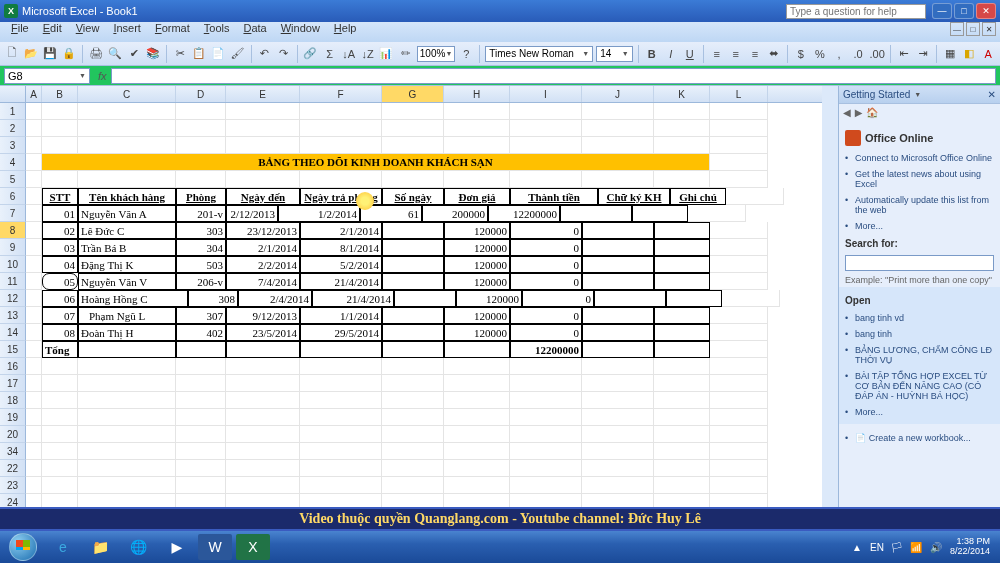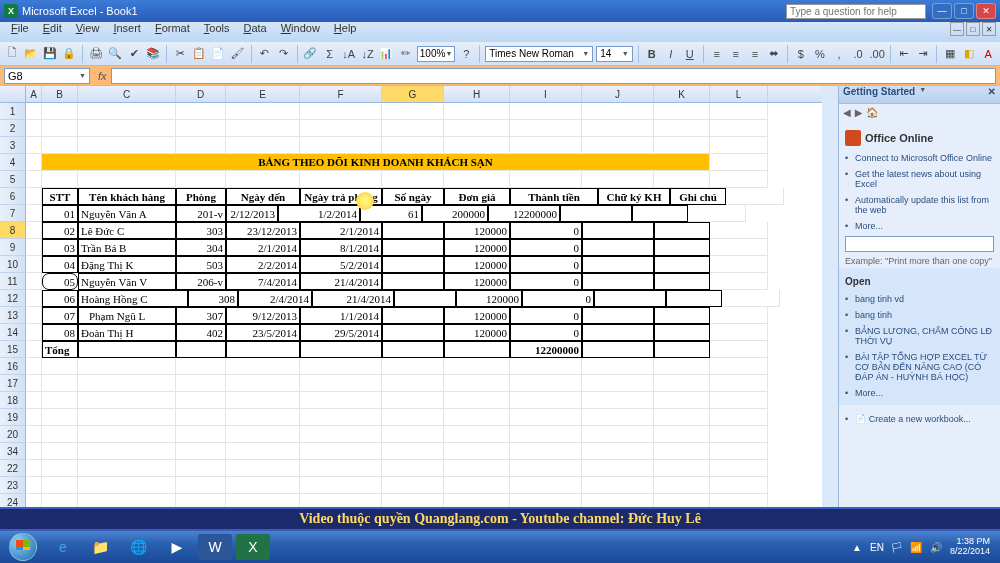--- a/index.html
+++ b/index.html
@@ -23,21 +23,21 @@
 
 .toolbar { height: 24px; background: linear-gradient(#e6eefb,#cfe0f6); border-bottom:1px solid #a8c0e0; display:flex; align-items:center; padding: 0 4px; gap:3px; font-size:10px; }
 .tb-sep { width:1px; height:18px; background:#a8c0e0; margin:0 2px; }
 .tb-btn { width:18px; height:18px; display:flex; align-items:center; justify-content:center; cursor:pointer; border-radius:2px; font-size:11px; color:#444; }
 .zoom-box { width:42px; height:16px; border:1px solid #7a9ac7; background:#fff; font-size:10px; padding:0 2px; display:flex;align-items:center;justify-content:space-between; }
 .font-box { width:120px; height:16px; border:1px solid #7a9ac7; background:#fff; font-size:10px; padding:0 3px; display:flex;align-items:center;justify-content:space-between; }
 .size-box { width:40px; height:16px; border:1px solid #7a9ac7; background:#fff; font-size:10px; padding:0 3px; display:flex;align-items:center;justify-content:space-between; }
 .down-arrow { font-size:7px; color:#555; }
 
 
-.formula-row { height: 20px; background:#fdba74; display:flex; align-items:center; border-bottom:1px solid #a8c0e0; font-size:11px; }
+.formula-row { height: 20px; background:#22c55e; display:flex; align-items:center; border-bottom:1px solid #a8c0e0; font-size:11px; }
 .name-box { width:86px; height:16px; border:1px solid #7a9ac7; background:#fff; margin:0 4px; padding:0 3px; display:flex; align-items:center; justify-content:space-between; }
 .fx-label { font-style:italic; color:#555; padding:0 4px; }
 .formula-bar { flex:1; height:16px; border:1px solid #7a9ac7; background:#fff; margin-right:4px; }
 
 
 .main { display:flex; height: 445px; background:#fff; }
 
 
 .grid-wrap { flex:1; display:flex; flex-direction:column; position:relative; overflow:hidden; }
 .col-headers { display:flex; height:17px; background:linear-gradient(#e9f1fb,#d2e1f5); border-bottom:1px solid #9cb8db; font-size:10px; }
@@ -46,28 +46,28 @@
 .col-h.active { background:#ffd966; }
 .grid-body { flex:1; overflow:auto; position:relative; background:#fff; }
 .grid-row { display:flex; height:17px; }
 .row-h { width:26px; min-width:26px; background:linear-gradient(90deg,#e9f1fb,#d2e1f5); border-right:1px solid #9cb8db; border-bottom:1px solid #c3d4ea; display:flex; align-items:center; justify-content:center; font-size:10px; color:#333; cursor:pointer; }
 .row-h.active { background:#ffd966; }
 .cell { border-right:1px solid #e4e4e4; border-bottom:1px solid #e4e4e4; font-size:11px; font-family:"Times New Roman",serif; padding:0 2px; display:flex; align-items:center; overflow:hidden; white-space:nowrap; }
 .cell.selected { outline:2px solid #000; outline-offset:-1px; z-index:2; }
 
 
 .title-cell { background:#ffc000; font-weight:bold; justify-content:center; }
-.hdr-cell { background:#fff; font-weight:bold; border:1px solid #000 !important; justify-content:center; }
+.hdr-cell { background:#fff; font-weight:bold; border:1px solid #000 !important; justify-content:center;text-decoration:underline; }
 .data-cell { border:1px solid #000 !important; }
 .num { justify-content:flex-end; }
 .cursor-highlight { position:absolute; width:18px; height:18px; border-radius:50%; background:radial-gradient(circle,#fff176 30%,#ffd54f 70%,transparent); pointer-events:none; }
 
 
 .task-pane { width:162px; background:#e6eefb; border-left:1px solid #9cb8db; display:flex; flex-direction:column; font-size:10px; }
-.tp-head { height:18px; background:linear-gradient(#cfe0f6,#b8d0ee); display:flex; padding:0 4px; color:#2a4d80; font-weight:bold; border-bottom:1px solid #a8c0e0; }
+.tp-head { height:18px; background:linear-gradient(#cfe0f6,#b8d0ee); display:flex; align-items:center; padding:0 4px; color:#2a4d80; font-weight:normal; border-bottom:1px solid #a8c0e0; }
 .tp-head .close { margin-left:auto; font-size:10px; cursor:pointer; }
 .tp-nav { height:16px; display:flex; align-items:center; padding:0 4px; gap:4px; color:#666; }
 .tp-body { padding:6px; flex:1; overflow:auto; }
 .tp-logo { display:flex; align-items:center; gap:4px; padding:4px 0; }
 .tp-logo-img { width:16px; height:16px; background:#d04a1d; border-radius:2px; }
 .tp-logo-text { font-weight:bold; color:#333; font-size:11px; }
 .tp-link { color:#2a4d80; padding:3px 0 3px 10px; cursor:pointer; display:block; position:relative; font-size:9px; }
 .tp-link::before { content:"•"; position:absolute; left:0; }
 .tp-section { font-weight:bold; color:#333; padding:4px 0; font-size:10px; }
 .tp-search { width:100%; height:16px; border:1px solid #7a9ac7; background:#fff; margin:2px 0; font-size:9px; padding:0 2px; }
@@ -622,20 +622,21 @@
       <div class="tp-logo">
           <div class="tp-logo-img"></div>
           <span class="tp-logo-text">Office Online</span>
         </div>
       <div id="tp-links1">
           <a class="tp-link">Connect to Microsoft Office Online</a>
           <a class="tp-link">Get the latest news about using Excel</a>
           <a class="tp-link">Automatically update this list from the web</a>
           <a class="tp-link">More...</a>
         </div>
+      <div class="tp-section">Search for:</div>
       <input class="tp-search" style="">
       <div class="tp-example">Example: "Print more than one copy"</div>
       <div class="tp-open-sec">
         <div class="tp-section">Open</div>
         <div id="tp-open">
             <a class="tp-link">bang tinh vd</a>
             <a class="tp-link">bang tinh</a>
             <a class="tp-link">BẢNG LƯƠNG, CHẤM CÔNG LĐ THỜI VỤ</a>
             <a class="tp-link">BÀI TẬP TỔNG HỢP EXCEL TỪ CƠ BẢN ĐẾN NÂNG CAO (CÓ ĐÁP ÁN - HUỲNH BÁ HỌC)</a>
             <a class="tp-link">More...</a>

